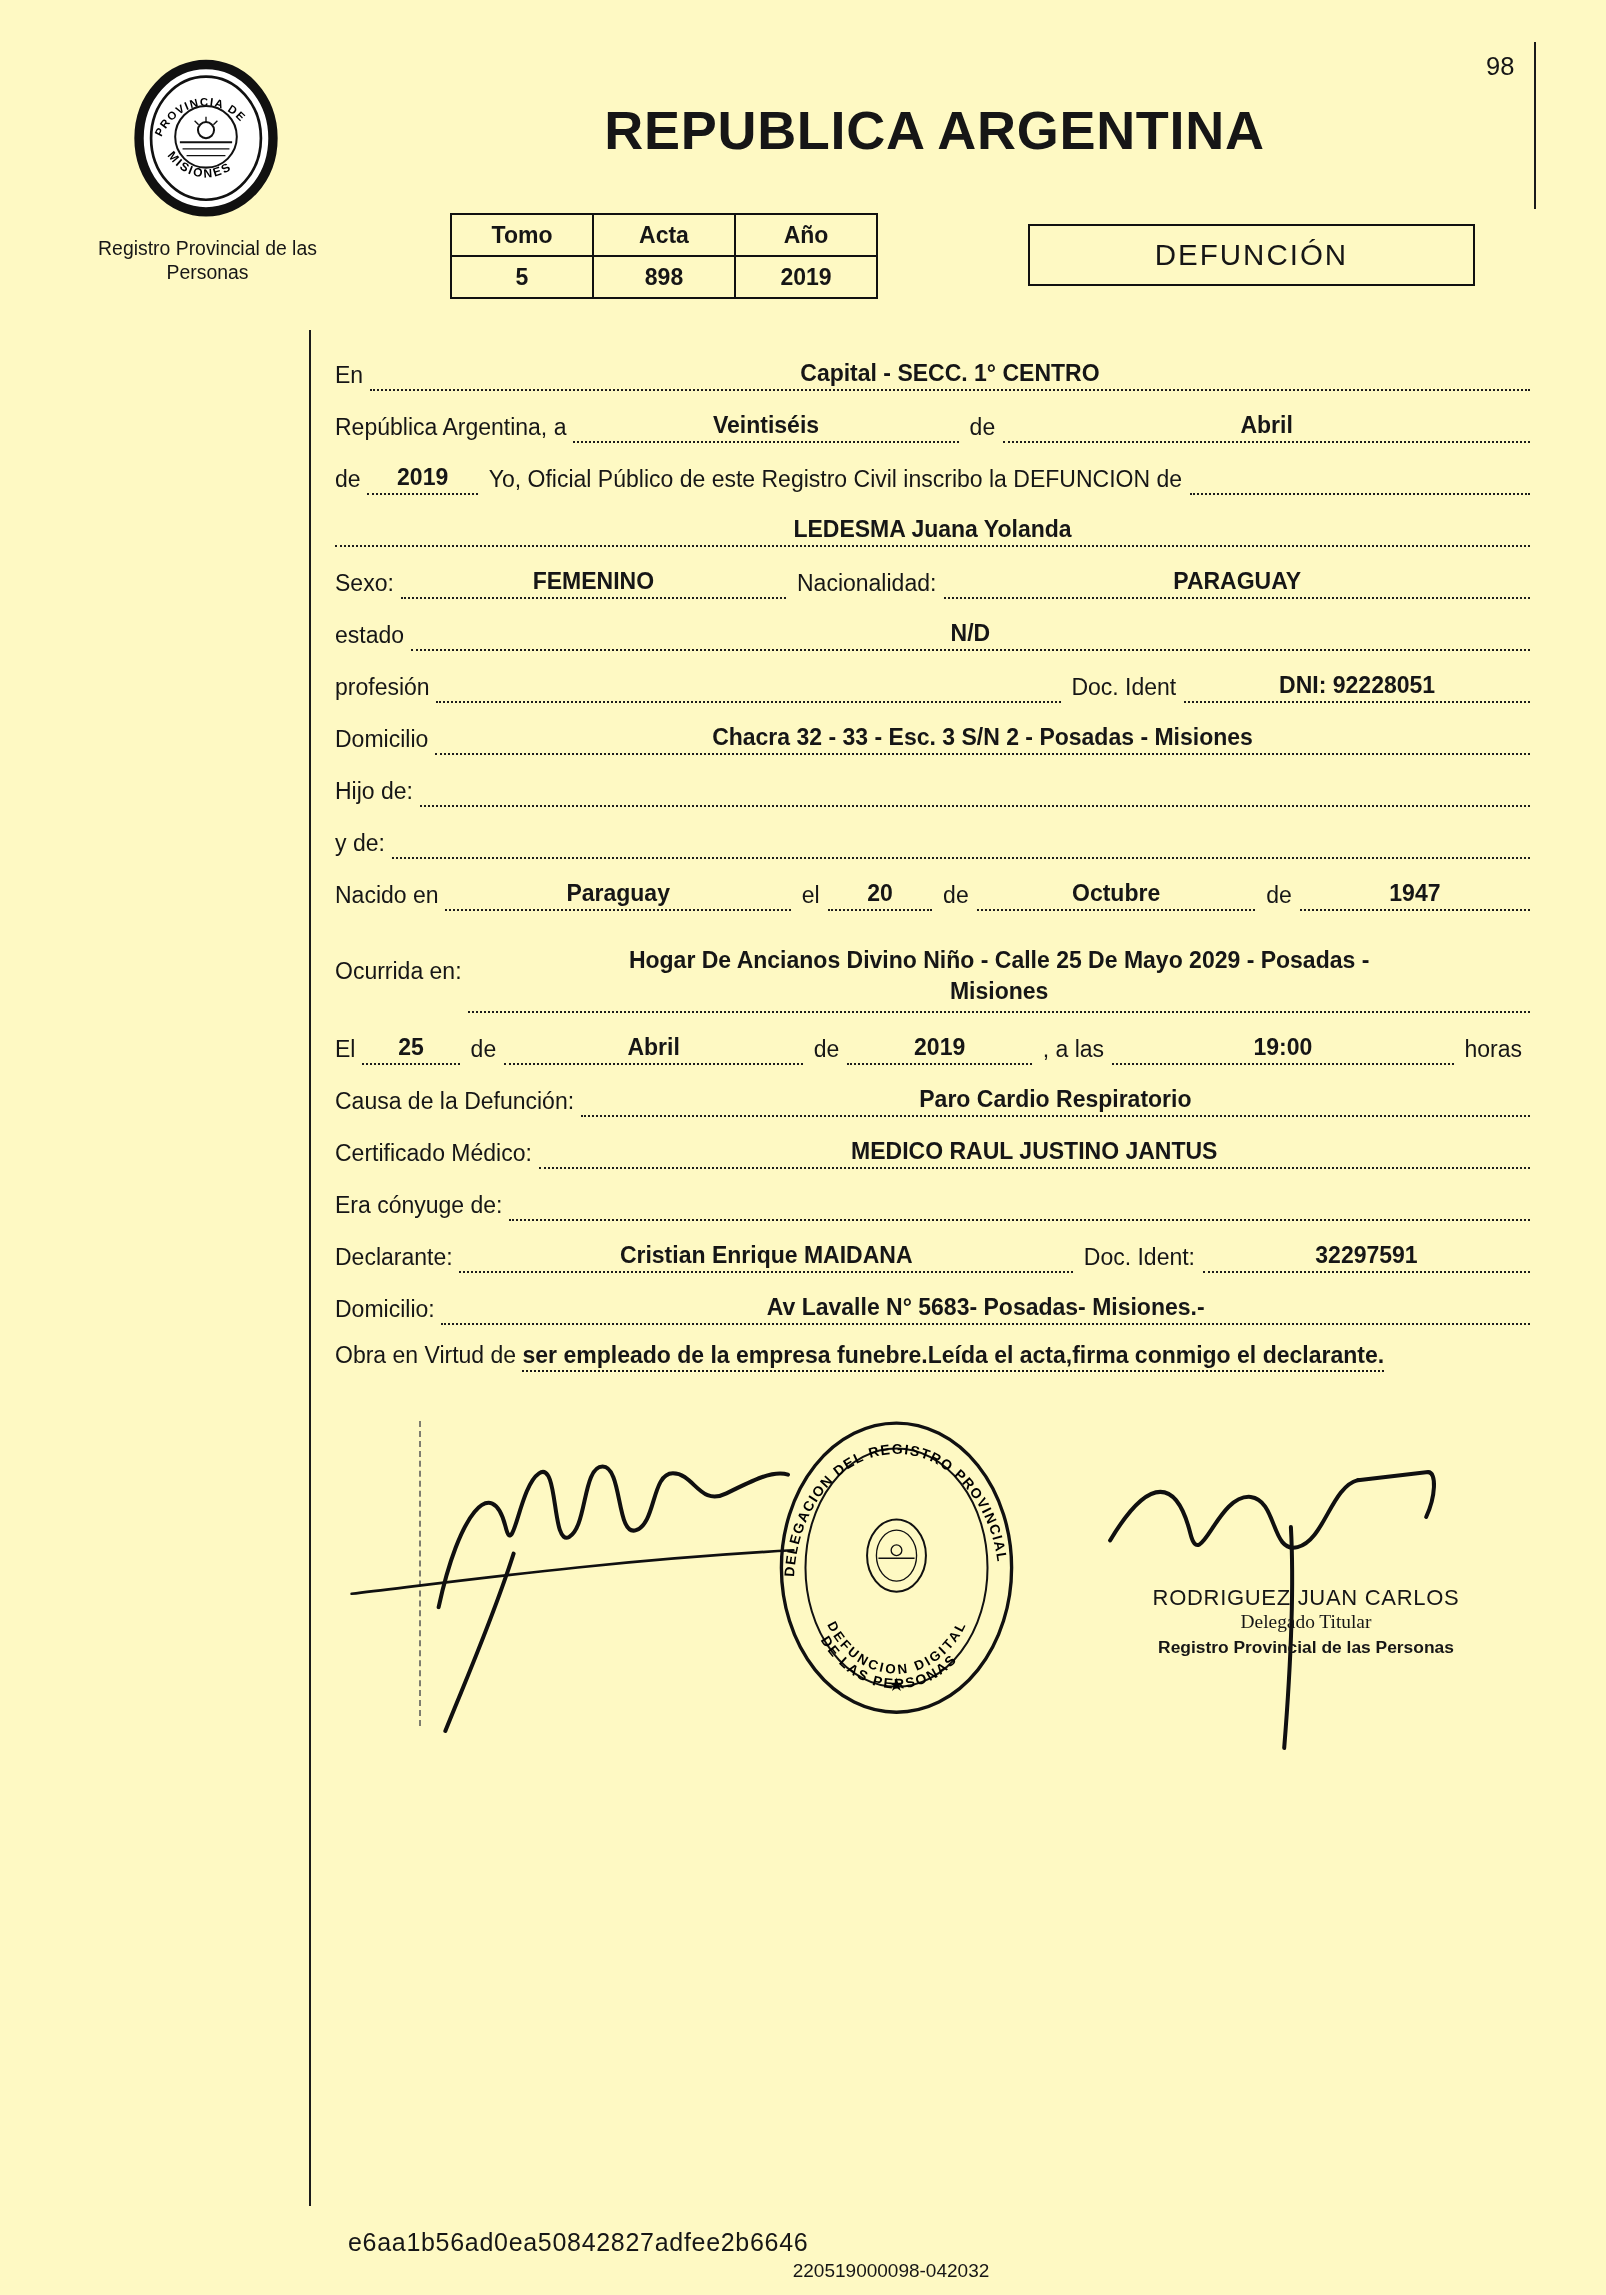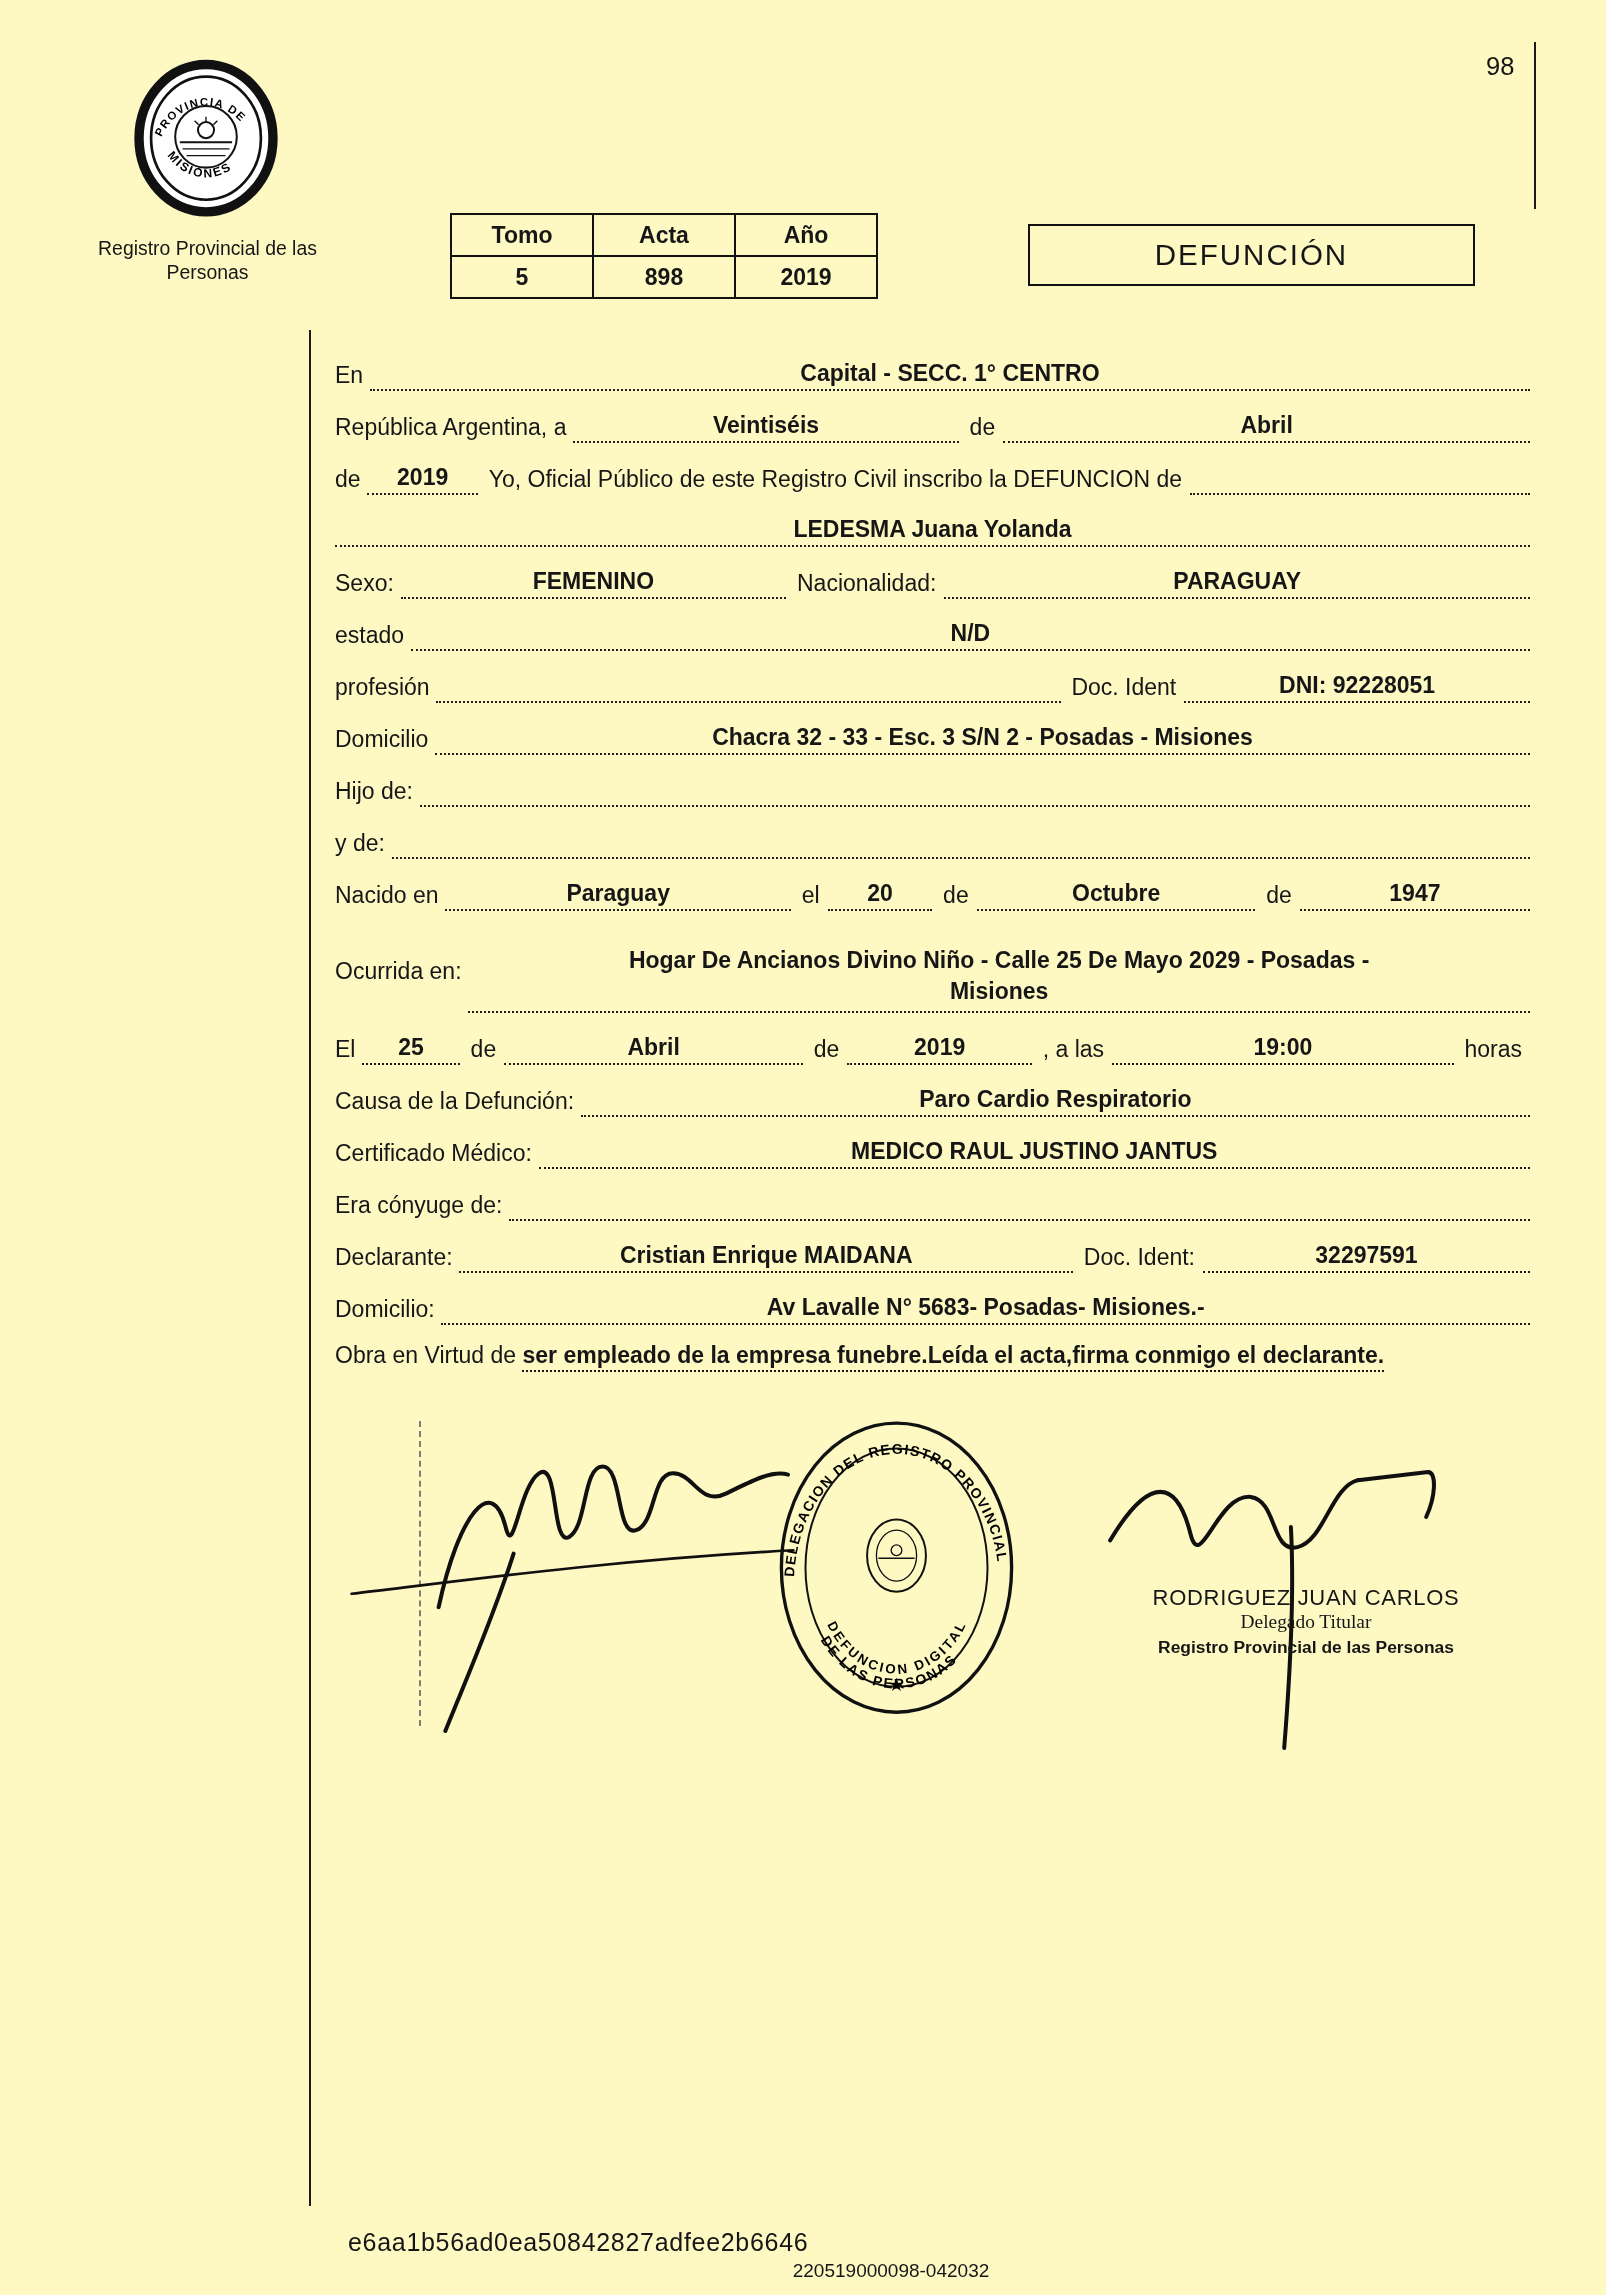--- a/index.html
+++ b/index.html
@@ -84,20 +84,21 @@
     <line x1="70" y1="124" x2="148" y2="124" stroke="#111" stroke-width="3"></line>
     <circle cx="109" cy="106" r="12" fill="none" stroke="#111" stroke-width="3"></circle>
     <line x1="109" y1="86" x2="109" y2="94" stroke="#111" stroke-width="2"></line>
     <line x1="92" y1="92" x2="98" y2="98" stroke="#111" stroke-width="2"></line>
     <line x1="126" y1="92" x2="120" y2="98" stroke="#111" stroke-width="2"></line>
     <line x1="74" y1="134" x2="144" y2="134" stroke="#111" stroke-width="2"></line>
     <line x1="80" y1="144" x2="138" y2="144" stroke="#111" stroke-width="2"></line>
   </svg>
   <div class="registry-label">Registro Provincial de las Personas</div>
 
+  <div class="title">REPUBLICA ARGENTINA</div>
 
   <table class="record-table">
     <tbody>
         <tr>
       <td>Tomo</td>
       <td>Acta</td>
       <td>Año</td>
     </tr>
     <tr>
       <td>5</td>

